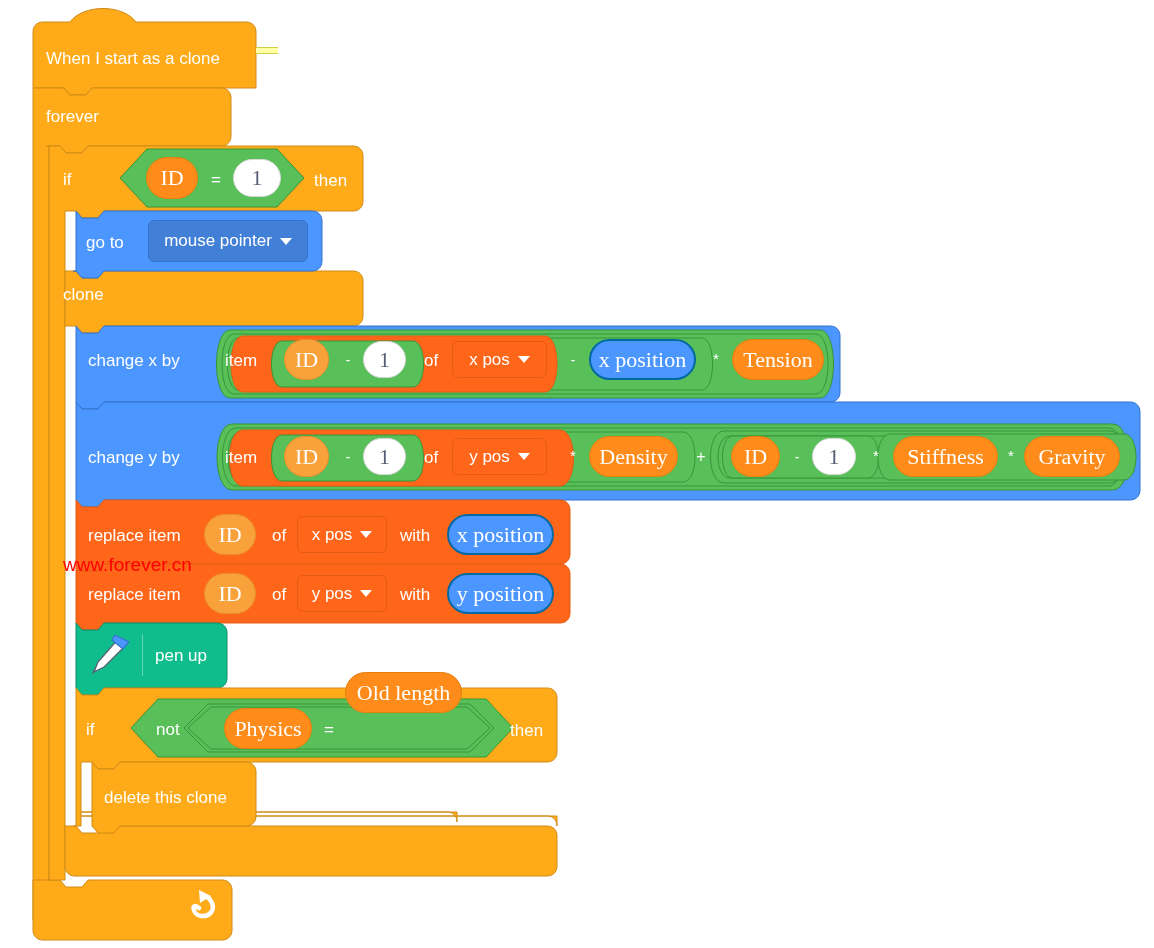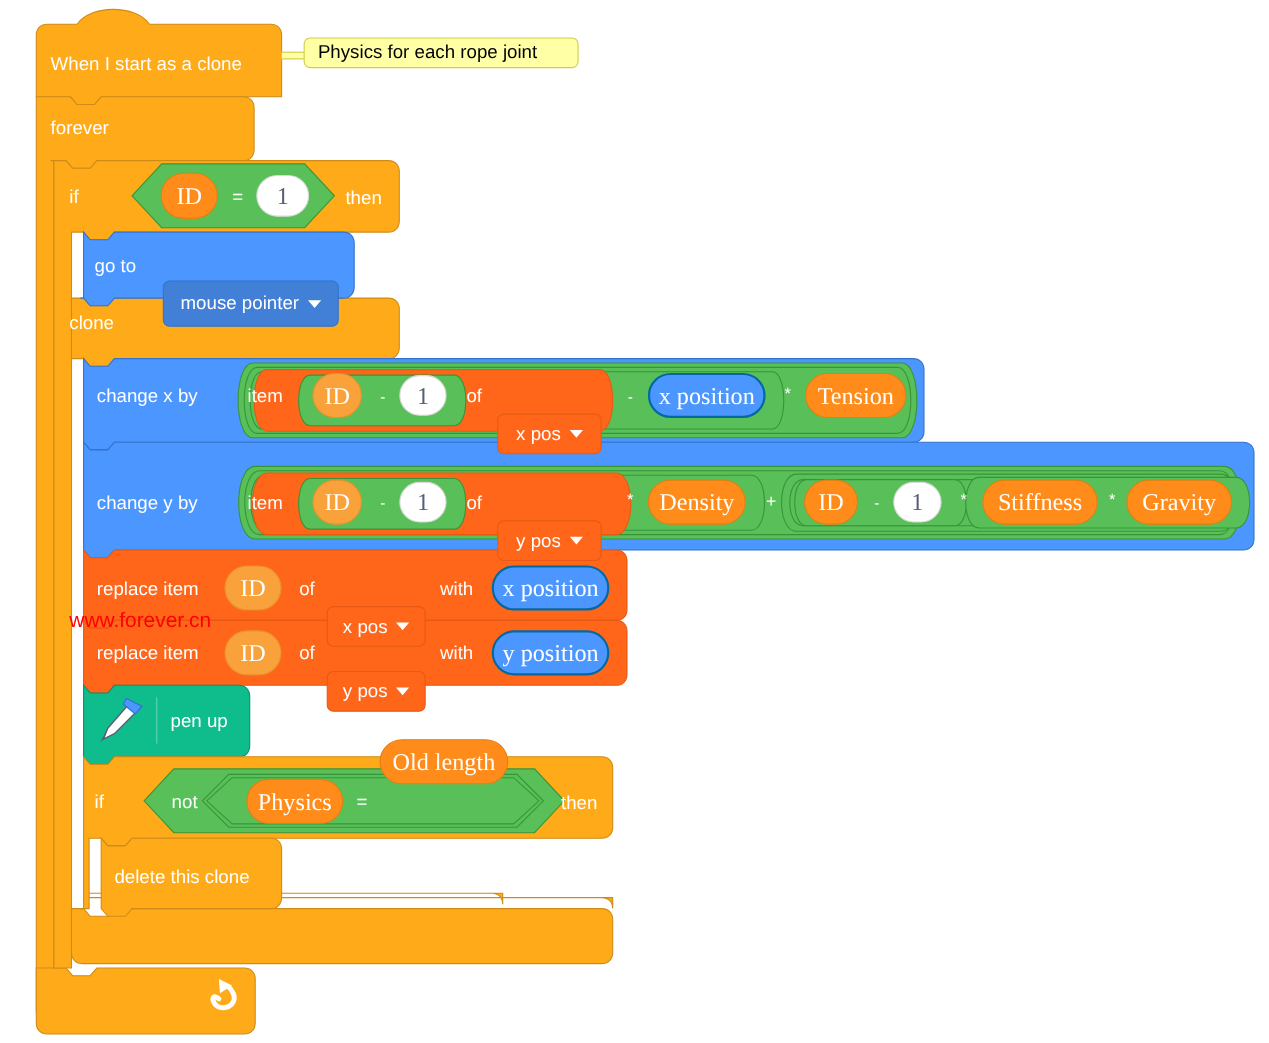--- a/index.html
+++ b/index.html
@@ -56,21 +56,20 @@
     border-radius: 6px;
     display: flex;
     align-items: center;
     justify-content: center;
     gap: 8px;
     color: #fff;
     font-size: 17px;
     white-space: nowrap;
     font-family: "Liberation Sans", sans-serif;
     box-sizing: border-box;
-    margin-top: 35px;
   }
   .dropdown.list-dd { background: #ff661a; border: 1px solid #e55a14; }
   .dropdown.motion-dd { background: #4280d7; border: 1px solid #3373cc; }
   .caret {
     width: 0; height: 0;
     border-left: 6px solid transparent;
     border-right: 6px solid transparent;
     border-top: 7px solid #ffffff;
   }
 
@@ -416,21 +415,20 @@
     <g transform="translate(90,636)">
       <path d="M 29 2 L 36 9 L 14 31 L 4 36 L 8 26 Z" fill="#ffffff" stroke="#575e75" stroke-width="1.2"></path>
       <path d="M 25 -1 L 39 6 L 33 13 L 22 4 Z" fill="#4c97ff" stroke="#3373cc" stroke-width="1.2"></path>
       <path d="M 4 36 L 8 26 L 1 39 Z" fill="#575e75"></path>
     </g>
   </svg>
 
   <div class="txt left" style="left:46px; top:58px;">When I start as a clone</div>
 
   <div class="comment-line" style="left:256px; top:47px; width:22px; height:5px;"></div>
-  <div class="comment" style="left:276px; top:34px; width:250px; height:28px;">Physics for each rope joint</div>
 
   <div class="txt left" style="left:46px; top:116px;">forever</div>
 
   <div class="txt left" style="left:63px; top:179px;">if</div>
   <div class="oval var-orange" style="left:146px; top:157px; width:52px; height:42px;">ID</div>
   <div class="txt center" style="left:216px; top:179px;">=</div>
   <div class="oval white-input" style="left:233px; top:159px; width:48px; height:38px;">1</div>
   <div class="txt left" style="left:314px; top:180px;">then</div>
 
   <div class="txt left" style="left:86px; top:242px;">go to</div>

